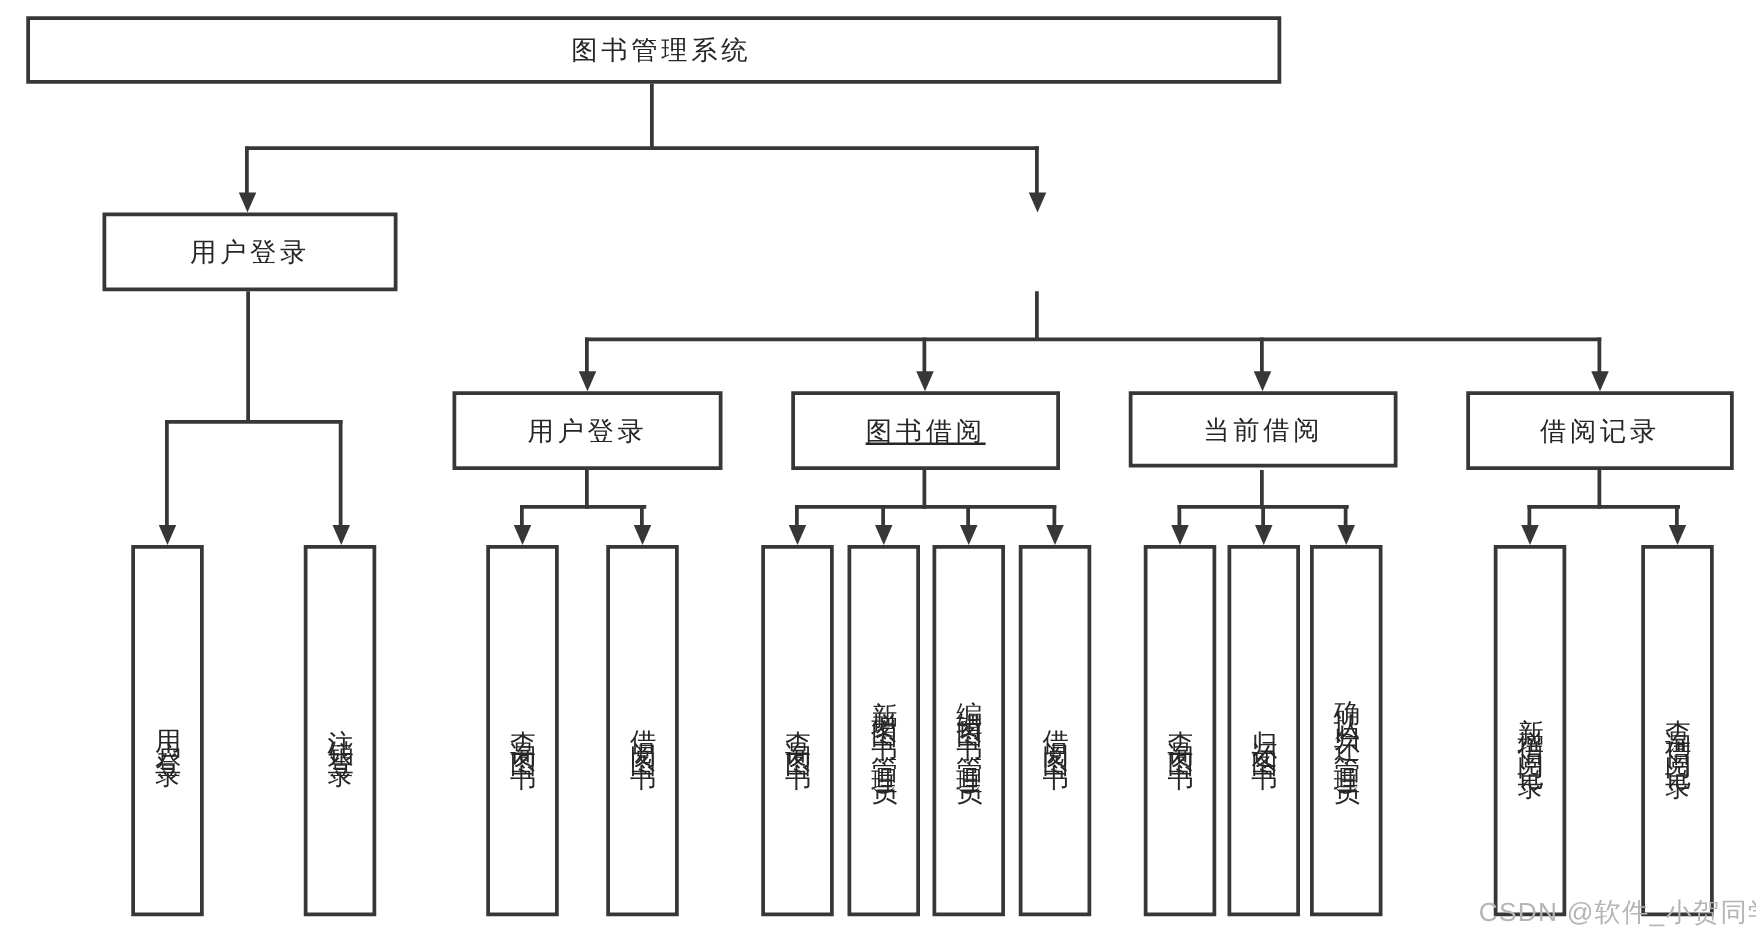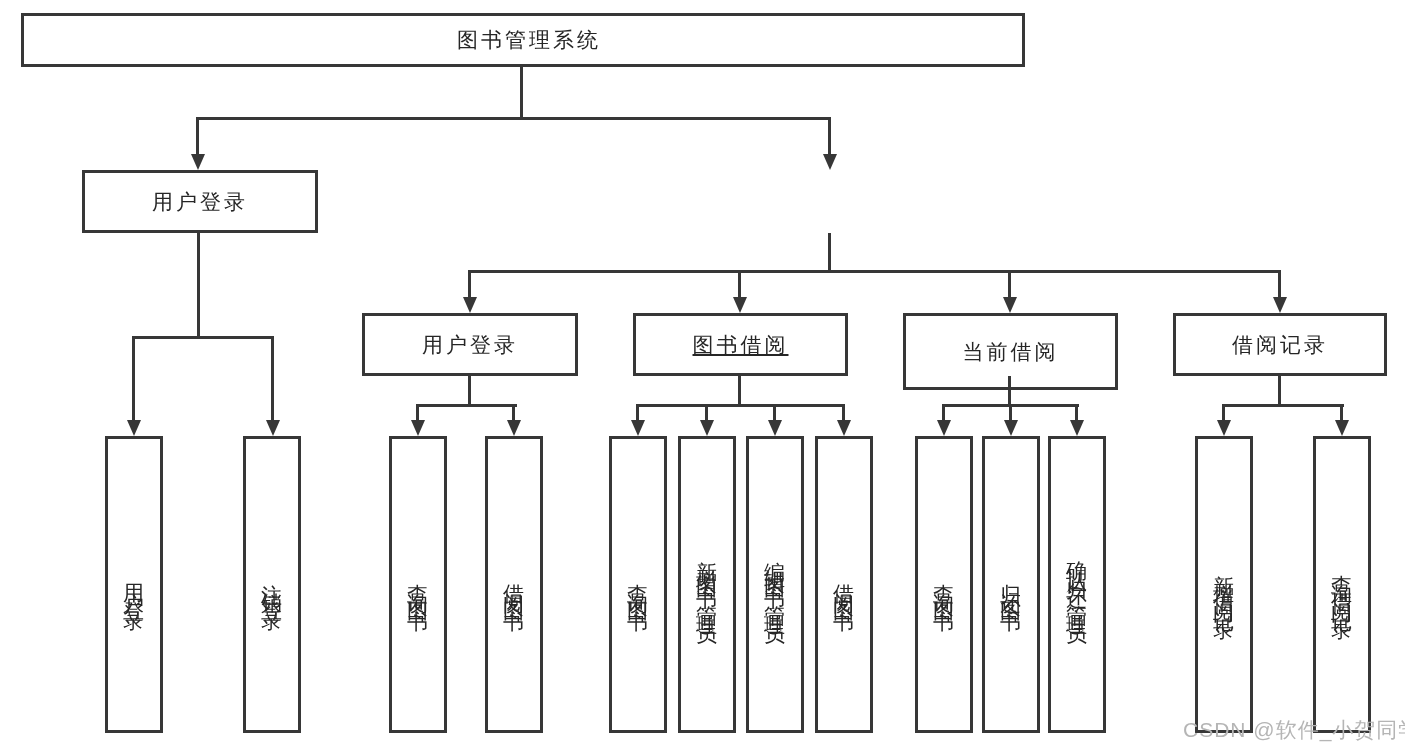--- a/index.html
+++ b/index.html
@@ -35,21 +35,21 @@
 
   <div class="box" style="left:21px;top:13px;width:1004px;height:54px;padding-left:12px;">图书管理系统</div>
 
   <div class="box" style="left:82px;top:170px;width:236px;height:63px;">用户登录</div>
 
 
   <div class="box" style="left:362px;top:313px;width:216px;height:63px;">用户登录</div>
 
   <div class="box" style="left:633px;top:313px;width:215px;height:63px;text-decoration:underline;">图书借阅</div>
 
-  <div class="box" style="left:903px;top:313px;width:215px;height:77px;">当前借阅</div>
+  <div class="box" style="left:903px;top:313px;width:215px;height:61px;">当前借阅</div>
 
   <div class="box" style="left:1173px;top:313px;width:214px;height:63px;">借阅记录</div>
 
   <div class="box leaf" style="left:105px;">
     <span class="vtext">用户登录</span>
   </div>
   <div class="box leaf" style="left:243px;">
     <span class="vtext">注销登录</span>
   </div>
 

